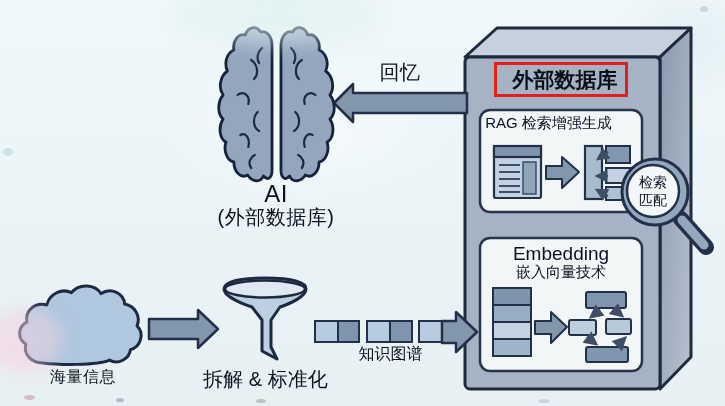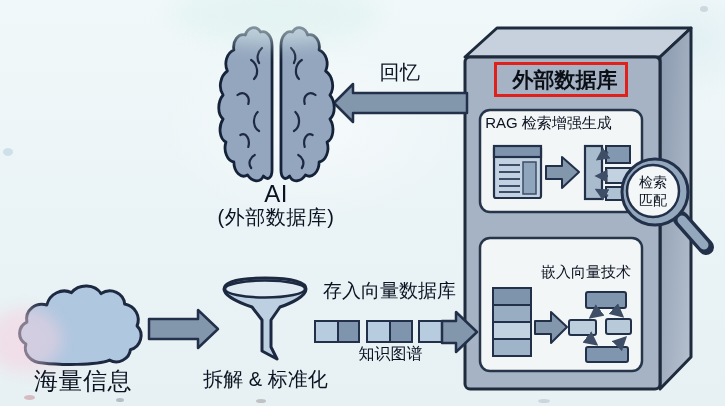--- a/index.html
+++ b/index.html
@@ -16,22 +16,22 @@
   .layer{position:absolute;left:0;top:0;width:725px;height:406px;}
   .lbl{
     position:absolute;font-weight:400;color:#0b1322;text-align:center;
     line-height:1.12;white-space:nowrap;letter-spacing:.5px;z-index:5;
   }
   .lbl-ai{left:226px;top:181px;width:100px;font-size:24px;}
   .lbl-ai-sub{left:201px;top:206px;width:150px;font-size:20px;}
   .lbl-recall{left:355px;top:61px;width:90px;font-size:20px;}
   .lbl-rag{left:482px;top:115px;width:133px;font-size:15px;letter-spacing:0;}
   .lbl-emb{left:482px;top:243px;width:158px;font-size:19px;letter-spacing:0;}
-  .lbl-emb-sub{left:482px;top:264px;width:158px;font-size:15px;letter-spacing:0;padding-left:25px;}
-  .lbl-cloud{left:27px;top:368px;width:112px;font-size:24px;}
+  .lbl-emb-sub{left:482px;top:264px;width:158px;font-size:15px;letter-spacing:0;}
+  .lbl-cloud{left:27px;top:368px;width:112px;font-size:16px;}
   .lbl-funnel{left:193px;top:368px;width:145px;font-size:20px;letter-spacing:0;}
   .lbl-store{left:317px;top:280px;width:145px;font-size:19px;letter-spacing:0;}
   .lbl-kg{left:343px;top:345px;width:95px;font-size:16px;letter-spacing:0;}
   .lbl-mag{left:626px;top:173px;width:54px;font-size:14px;line-height:18px;z-index:7;letter-spacing:0;}
   .title-frame{
     position:absolute;left:494px;top:62px;width:134px;height:35px;z-index:6;
     border:3px solid #e0201b;box-sizing:border-box;display:flex;align-items:center;
     justify-content:center;font-size:21px;font-weight:700;color:#0b0f16;white-space:nowrap;padding-left:8px;
   }
   .speck{position:absolute;border-radius:50%;z-index:1;}
@@ -164,20 +164,20 @@
   <div class="lbl lbl-recall">回忆</div>
 
   <div class="title-frame">外部数据库</div>
   <div class="lbl lbl-rag">RAG 检索增强生成</div>
 
   <div class="lbl lbl-mag">
     <div>检索</div>
     <div>匹配</div>
   </div>
 
+  <div class="lbl lbl-emb">Embedding</div>
   <div class="lbl lbl-emb-sub">嵌入向量技术</div>
 
   <div class="lbl lbl-cloud">海量信息</div>
   <div class="lbl lbl-funnel">拆解 &amp; 标准化</div>
-  <div class="lbl lbl-store">存入向量数据库</div>
   <div class="lbl lbl-kg">知识图谱</div>
 
 </div>
 
 </body></html>

